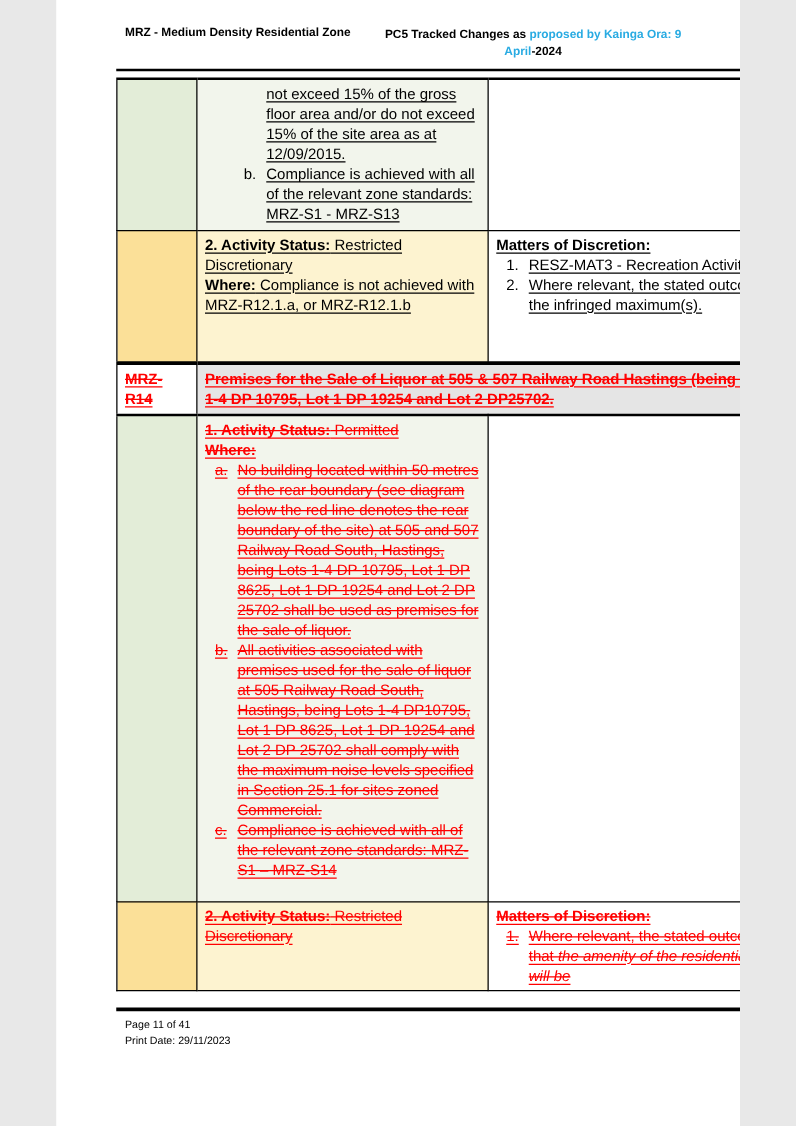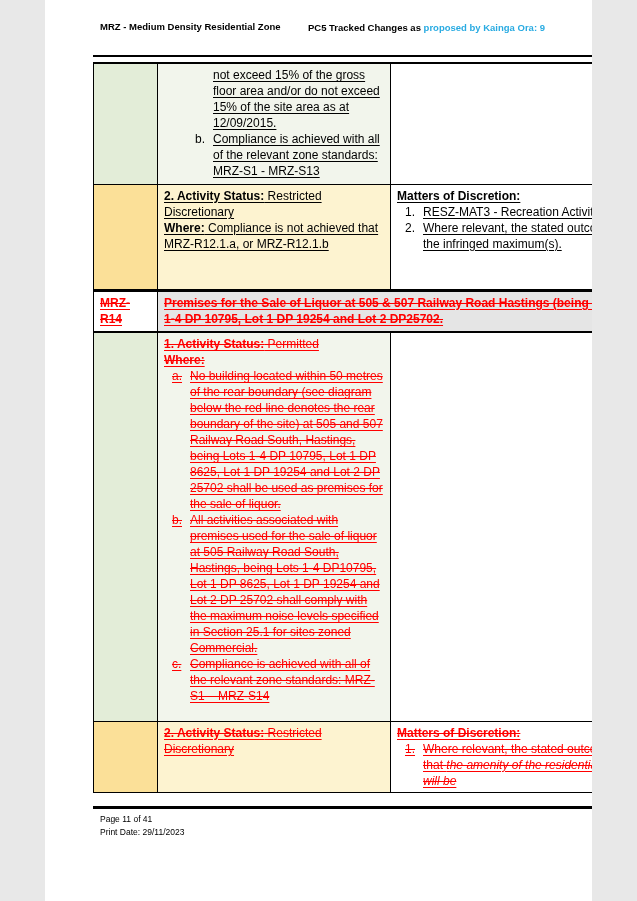--- a/index.html
+++ b/index.html
@@ -53,20 +53,21 @@
 </style>
 </head>
 <body>
 
 <div class="page" data-name="document-page">
 
   <div class="header-left" data-name="document-title">MRZ - Medium Density Residential Zone</div>
 
   <div class="header-right" data-name="header-edition">
     <div class="hr-line" id="hdr-line1" data-name="header-edition-line1"><span data-name="header-edition-segment" style="color: rgb(0, 0, 0);">PC5 Tracked Changes as </span><span data-name="header-edition-segment" style="color: rgb(41, 171, 226);">proposed by Kainga Ora: 9</span></div>
+    <div class="hr-line" id="hdr-line2" data-name="header-edition-line2"><span data-name="header-edition-segment" style="color: rgb(41, 171, 226);">April</span><span data-name="header-edition-segment" style="color: rgb(0, 0, 0);">-2024</span></div>
   </div>
 
   <div class="rule rule-top" data-name="header-rule"></div>
 
   <table class="rules" data-name="zone-rules-table">
     <colgroup>
       <col style="width:64px">
       <col style="width:233px">
       <col style="width:246px">
     </colgroup>
@@ -79,21 +80,21 @@
               <span class="marker" data-name="list-marker">b.</span>
               <span class="li-text" data-name="list-item-text"><span class="run u" data-name="text-run">Compliance is achieved with all of the relevant zone standards: MRZ-S1 - MRZ-S13</span></span>
             </div>
           </td>
           <td data-name="matters-of-discretion-cell" style="background: rgb(255, 255, 255); height: 121px;"></td>
         </tr>
         <tr data-name="row-mrz-r12-restricted-discretionary">
           <td data-name="rule-number-cell" style="background: rgb(251, 224, 152); height: 106px;"></td>
           <td data-name="activity-status-cell" style="background: rgb(253, 243, 208); height: 106px;">
             <div class="para" data-name="paragraph"><span class="run b u" data-name="text-run">2. Activity Status:</span><span class="run u" data-name="text-run"> Restricted Discretionary</span></div>
-            <div class="para" data-name="paragraph"><span class="run b u" data-name="text-run">Where:</span><span class="run u" data-name="text-run"> Compliance is not achieved that MRZ-R12.1.a, or MRZ-R12.1.b</span></div>
+            <div class="para" data-name="paragraph"><span class="run b u" data-name="text-run">Where:</span><span class="run u" data-name="text-run"> Compliance is not achieved with MRZ-R12.1.a, or MRZ-R12.1.b</span></div>
           </td>
           <td data-name="matters-of-discretion-cell" style="background: rgb(255, 255, 255); height: 106px;">
             <div class="para" data-name="paragraph"><span class="run b u" data-name="text-run">Matters of Discretion:</span></div>
             <div class="li" data-name="list-item">
               <span class="marker" data-name="list-marker">1.</span>
               <span class="li-text" data-name="list-item-text"><span class="run u" data-name="text-run">RESZ-MAT3 - Recreation Activity</span></span>
             </div>
             <div class="li" data-name="list-item">
               <span class="marker" data-name="list-marker">2.</span>
               <span class="li-text" data-name="list-item-text"><span class="run u" data-name="text-run">Where relevant, the stated outcome of the infringed maximum(s).</span></span>

